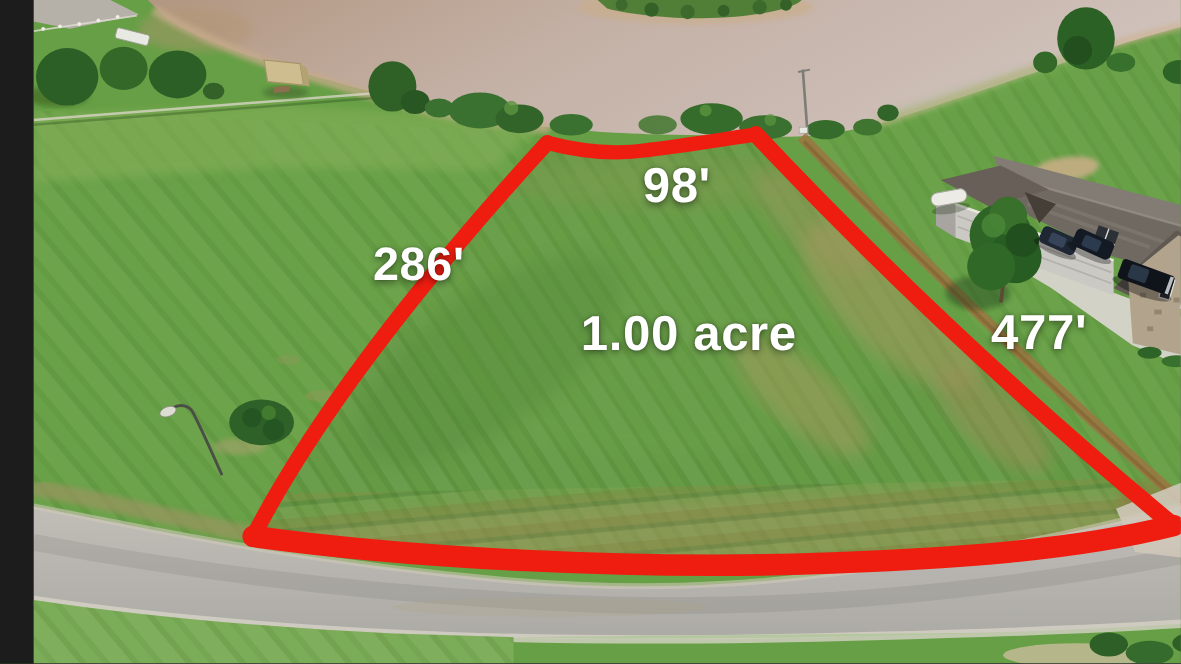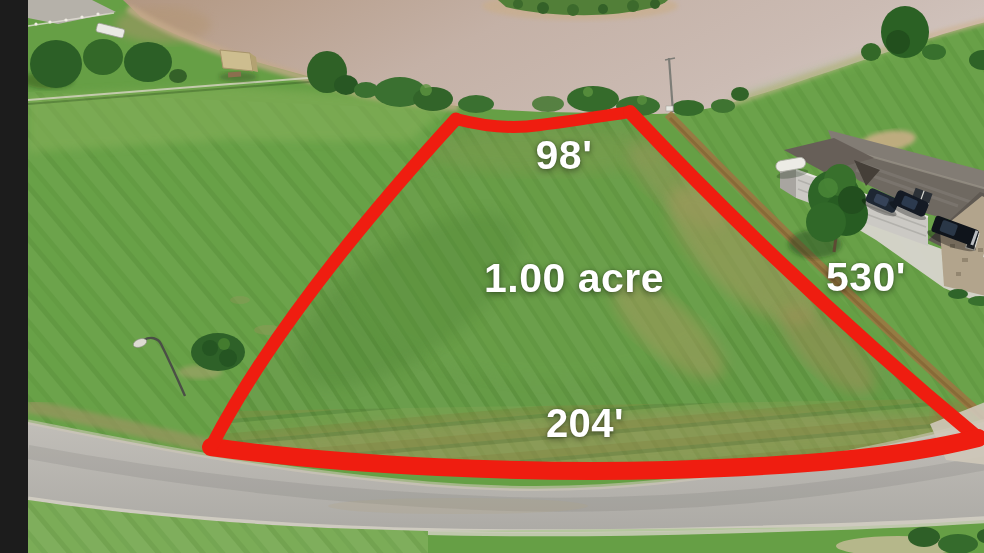--- a/index.html
+++ b/index.html
@@ -277,16 +277,16 @@
 
   <g fill="none" stroke-linecap="round">
     <path d="M428,119 C462,128 492,128 512,125 C545,121 575,116 602,112" stroke-width="12" stroke="#ef1d10"></path>
     <path d="M602,112 Q762,282 950,438" stroke-width="14" stroke="#ef1d10"></path>
     <path d="M950,438 C870,458 770,466 640,470 C500,474 320,466 183,447" stroke-width="18" stroke="#ef1d10"></path>
     <path d="M183,447 Q255,308 428,119" stroke-width="13" stroke="#ef1d10"></path>
   </g>
 </svg>
 
 <div class="dim-label" style="left:536px;top:155px;font-size:41px;">98'</div>
+<div class="dim-label" style="left:321px;top:221px;font-size:39px;">286'</div>
 <div class="dim-label" style="left:546px;top:278px;font-size:41px;">1.00 acre</div>
-<div class="dim-label" style="left:838px;top:277px;font-size:41px;">530'</div>
-<div class="dim-label" style="left:557px;top:423px;font-size:40px;">204'</div>
+<div class="dim-label" style="left:838px;top:277px;font-size:41px;">477'</div>
 </div>
 
 </body></html>

